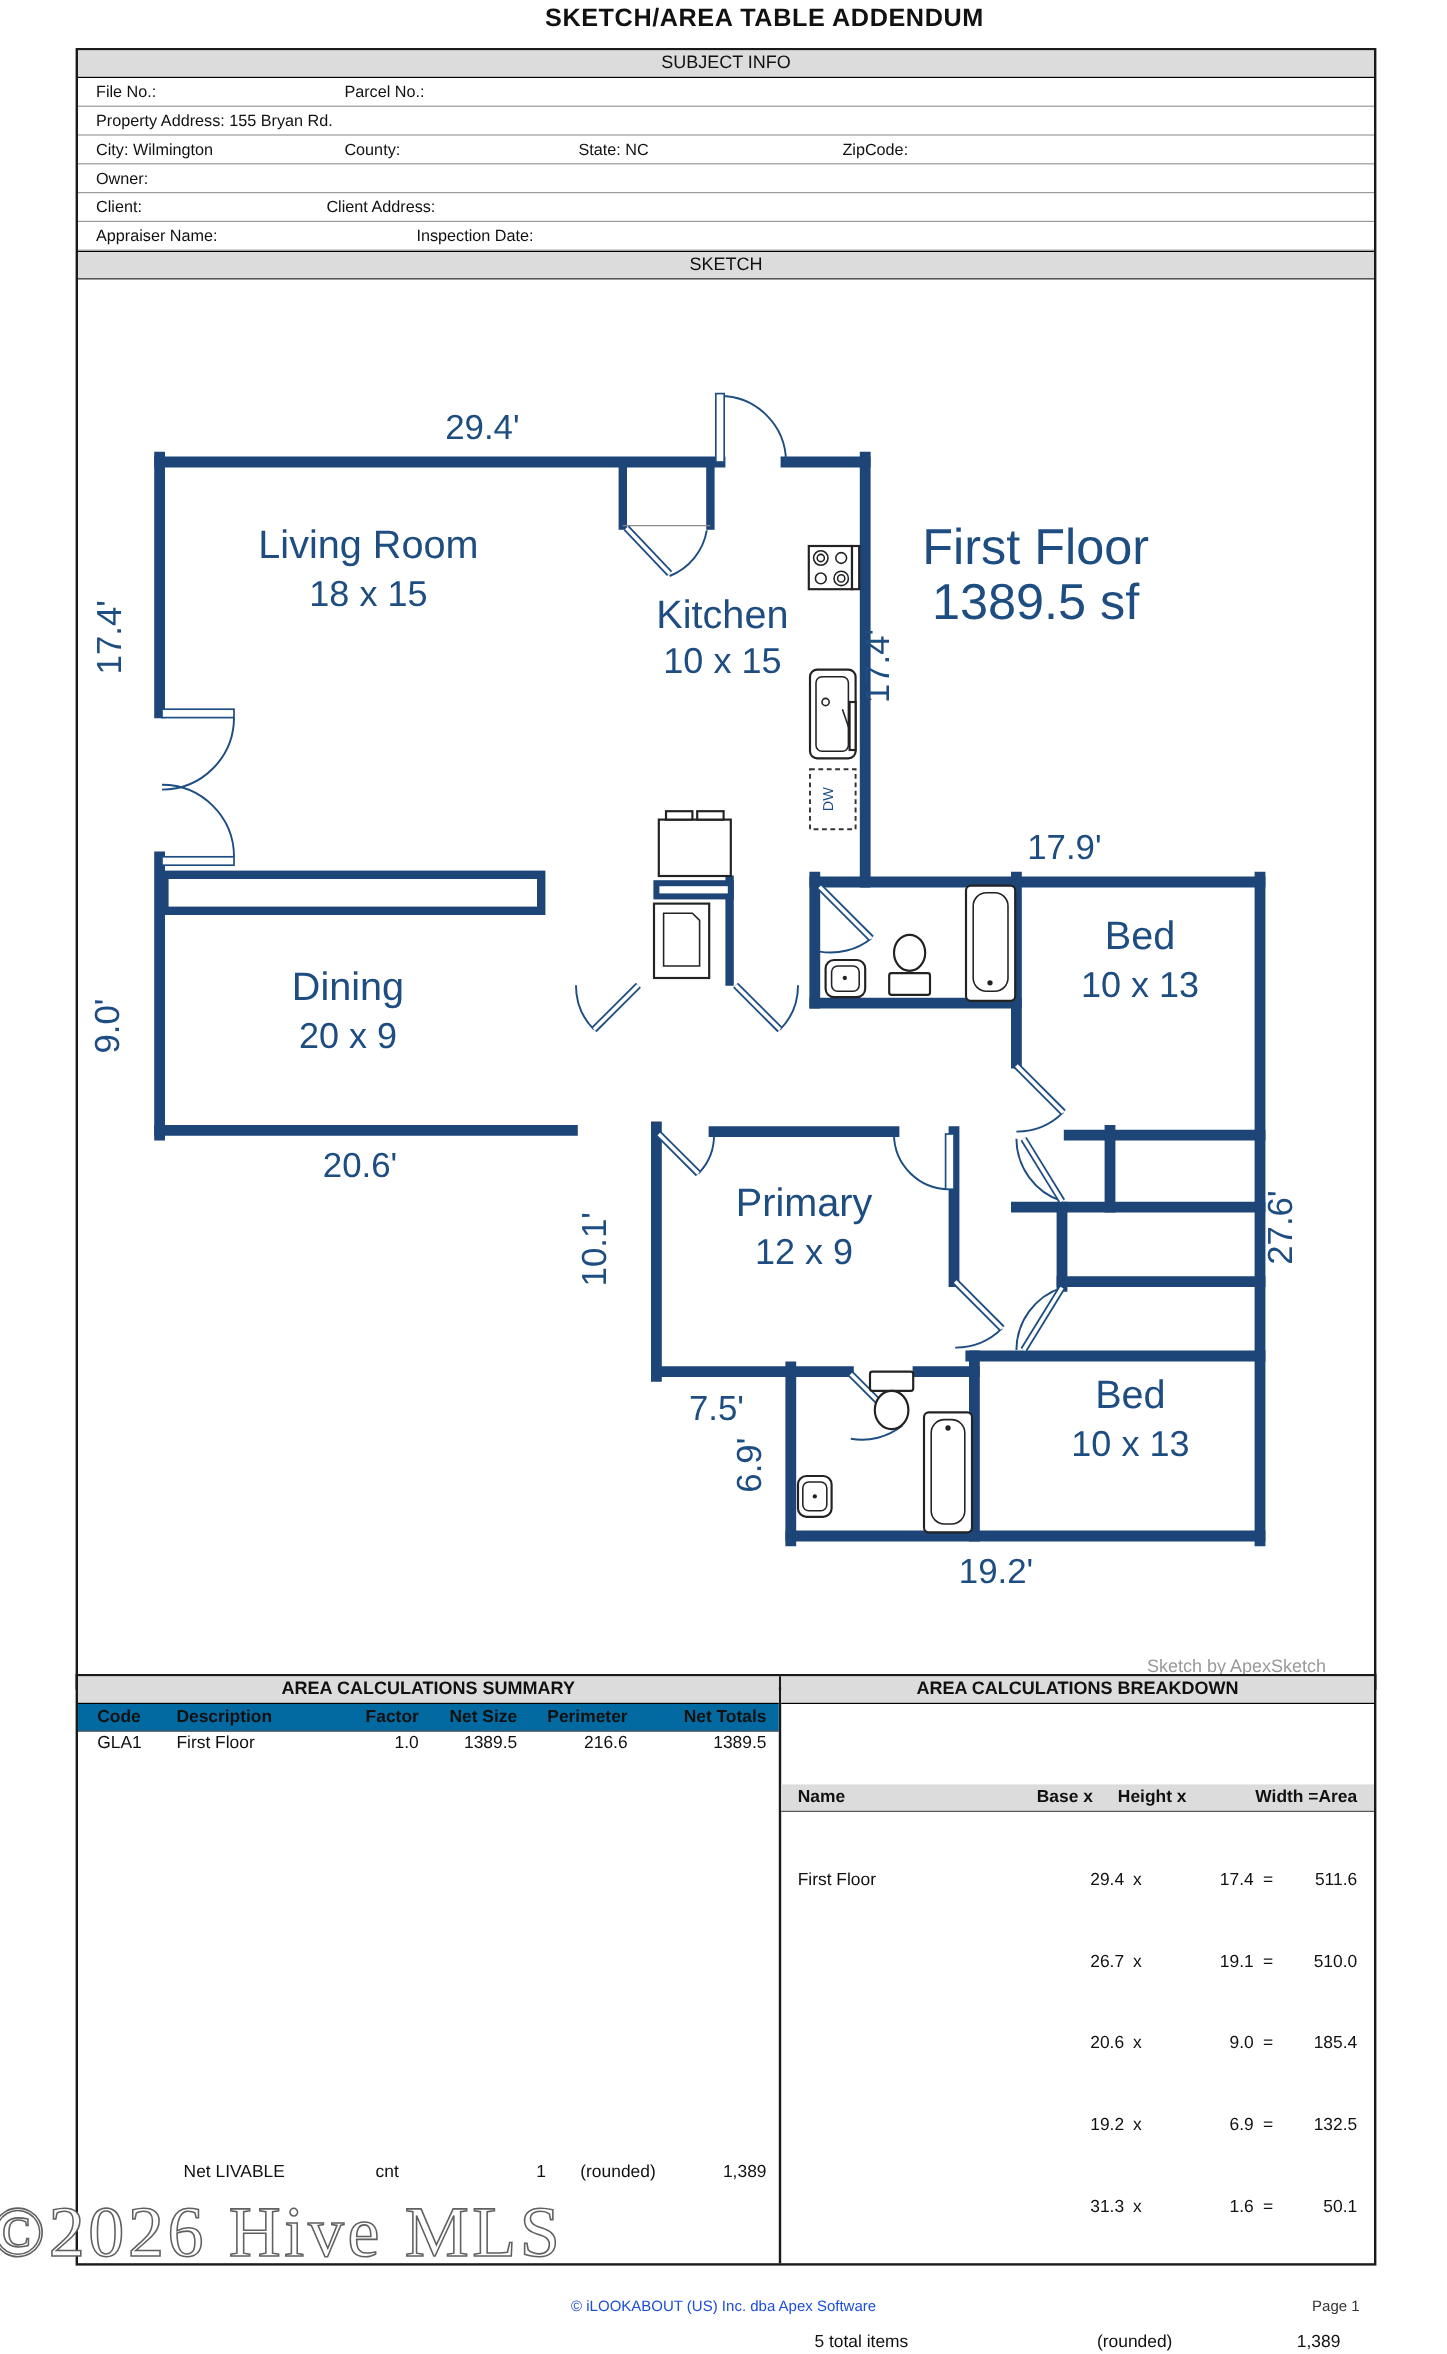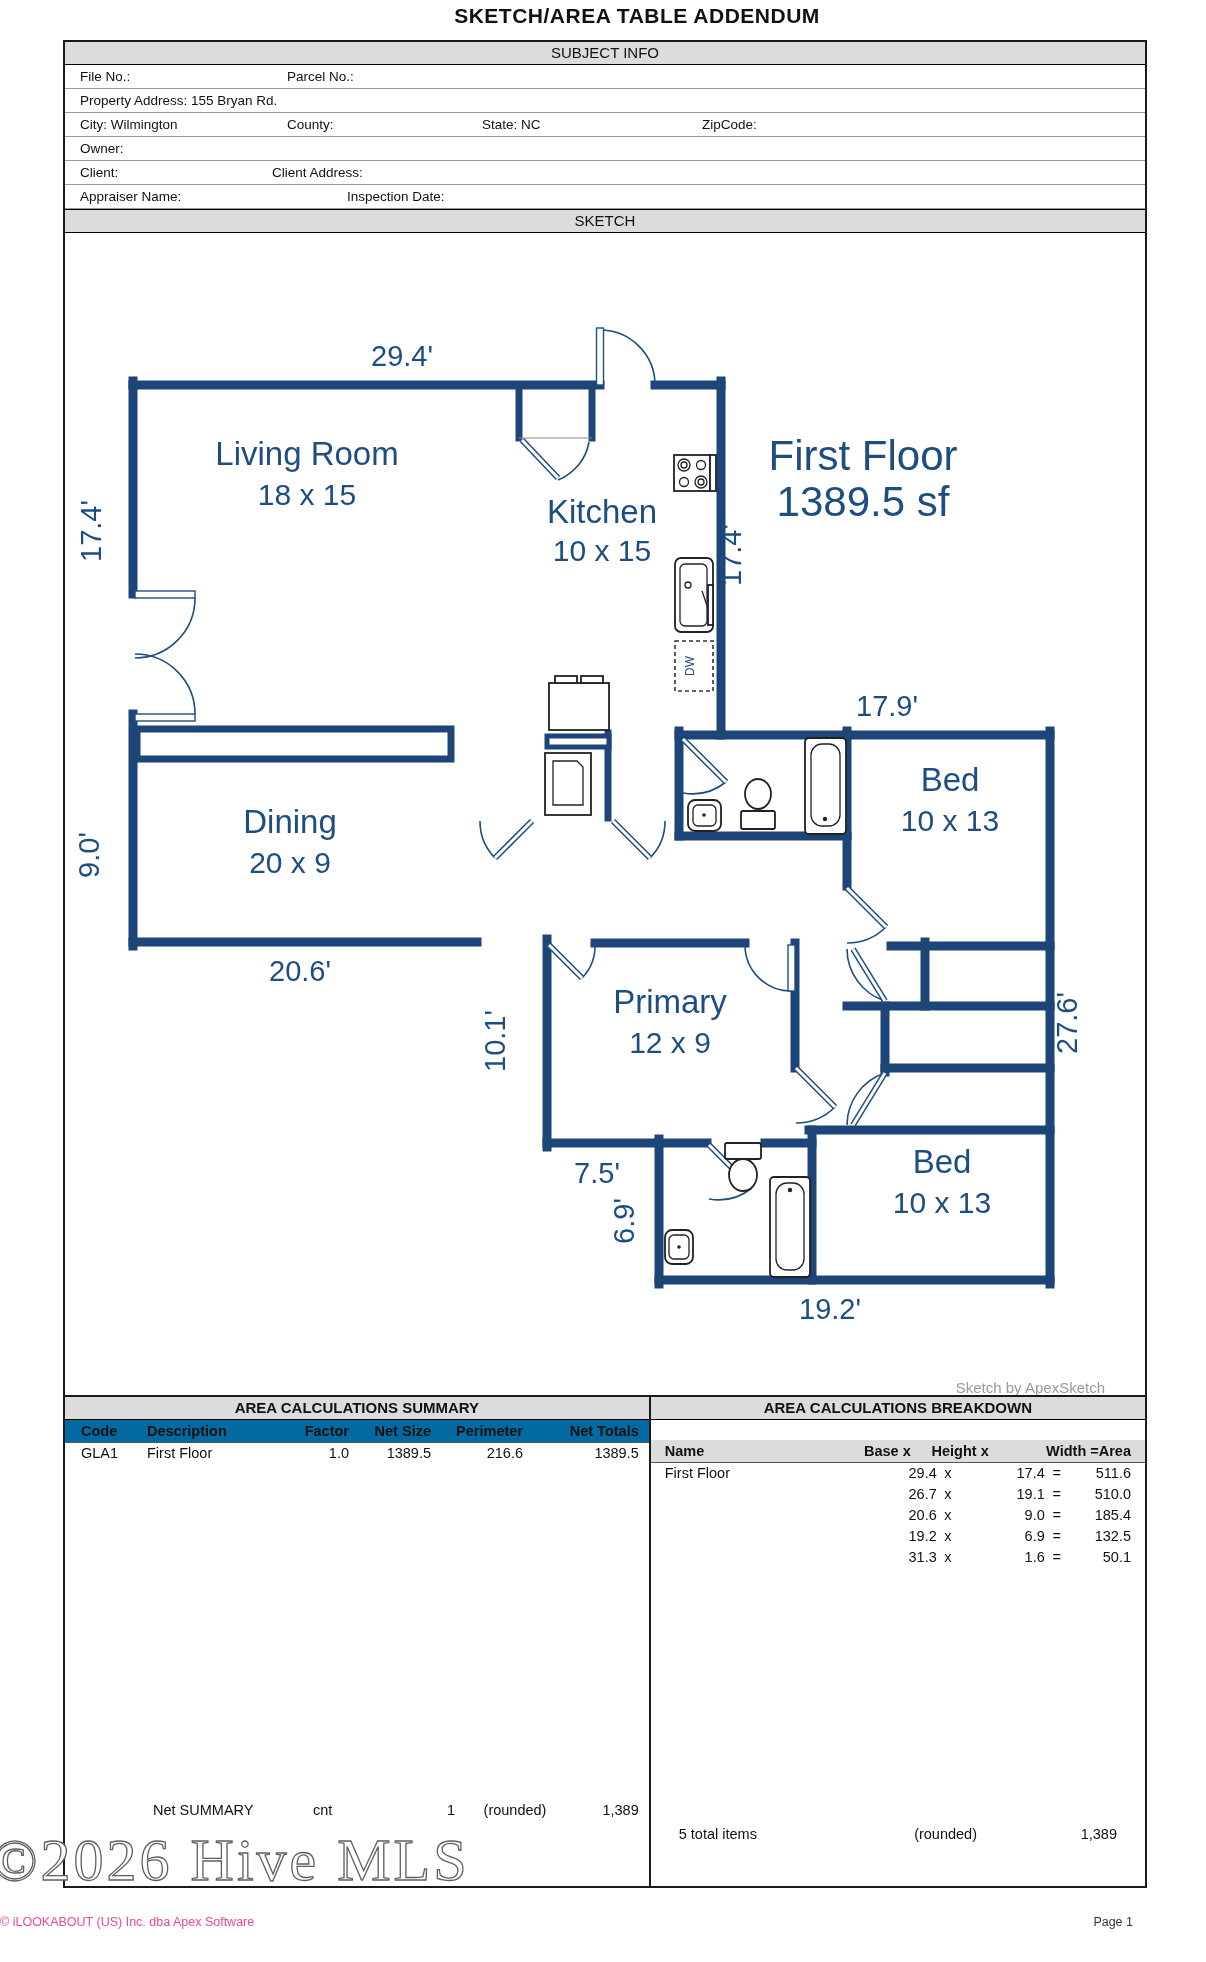--- a/index.html
+++ b/index.html
@@ -29,40 +29,40 @@
   .dash{fill:#fff;stroke:#333;stroke-width:1.6;stroke-dasharray:4 3;}
   .rmname{font-size:33px;}
   .rmdim{font-size:30px;}
   .dim{font-size:29px;}
   .floor{font-size:42px;}
   .credit{font-size:15px;fill:#9a9a9a;}
   .tables{position:absolute;left:63px;top:1395px;width:1084px;height:493px;
           border:2px solid #1a1a1a;box-sizing:border-box;display:flex;}
   .tpanel{display:flex;flex-direction:column;box-sizing:border-box;}
   .tleft{width:606px;border-right:2px solid #1a1a1a;}
-  .tright{flex:1;}
+  .tright{flex:1;gap:47px;}
   .tband{height:22px;line-height:22px;background:#dcdcdc;border-bottom:1px solid #000;
          font-weight:bold;font-size:15px;text-align:center;}
   .sgrid{display:grid;grid-template-columns:66px 138px 64px 82px 92px 1fr;
          padding:0 10px 0 16px;font-size:14.5px;height:21px;line-height:21px;}
   .sgrid.hd{font-weight:bold;background:#0369a1;border-bottom:1px solid #555;height:22px;line-height:22px;}
   .bgridh{display:grid;grid-template-columns:158px 88px 78px 110px 1fr;
           padding:0 14px;font-size:14.5px;font-weight:bold;background:#dcdcdc;
           border-bottom:1px solid #555;height:22px;line-height:22px;margin-top:20px;}
   .bgrid{display:grid;grid-template-columns:158px 56px 58px 22px 86px 24px 1fr;
          padding:0 14px;font-size:14.5px;height:21px;line-height:21px;}
   .r{text-align:right;}
   .c{text-align:center;}
   .spacer{flex:1;}
   .sfoot{display:grid;grid-template-columns:88px 160px 90px 52px 120px 1fr;
          font-size:14.5px;margin-bottom:68px;padding-right:10px;}
   .bfoot{display:flex;font-size:14.5px;padding:0 28px;margin-bottom:44px;}
   .bfoot .mid2{margin-left:auto;margin-right:60px;}
   .bfoot .tot{width:80px;text-align:right;}
-  .pfoot{position:absolute;top:1915px;left:0;width:100%;font-size:12.5px;color:#ec4899;}
+  .pfoot{position:absolute;top:1915px;left:0;width:100%;text-align:center;font-size:12.5px;color:#1d4ed8;}
   .pnum{position:absolute;top:1915px;right:73px;font-size:12.5px;color:#333;}
   .watermark{position:absolute;left:-8px;top:1826px;z-index:5;
              font-family:"Liberation Serif",serif;font-size:60px;color:#ffffff;
              -webkit-text-stroke:1.3px #5a5a5a;letter-spacing:3px;opacity:.96;white-space:nowrap;}
 </style>
 </head>
 <body>
 
 <div class="page">
 
@@ -313,21 +313,21 @@
         <div>GLA1</div>
         <div>First Floor</div>
         <div class="r">1.0</div>
         <div class="r">1389.5</div>
         <div class="r">216.6</div>
         <div class="r">1389.5</div>
       </div>
       <div class="spacer"></div>
       <div class="sfoot">
         <div></div>
-        <div>Net SUMMARY</div>
+        <div>Net LIVABLE</div>
         <div>cnt</div>
         <div class="r">1</div>
         <div class="c">(rounded)</div>
         <div class="r">1,389</div>
       </div>
     </div>
 
     <div class="tpanel tright">
       <div class="tband">AREA CALCULATIONS BREAKDOWN</div>
       <div class="bgridh">

